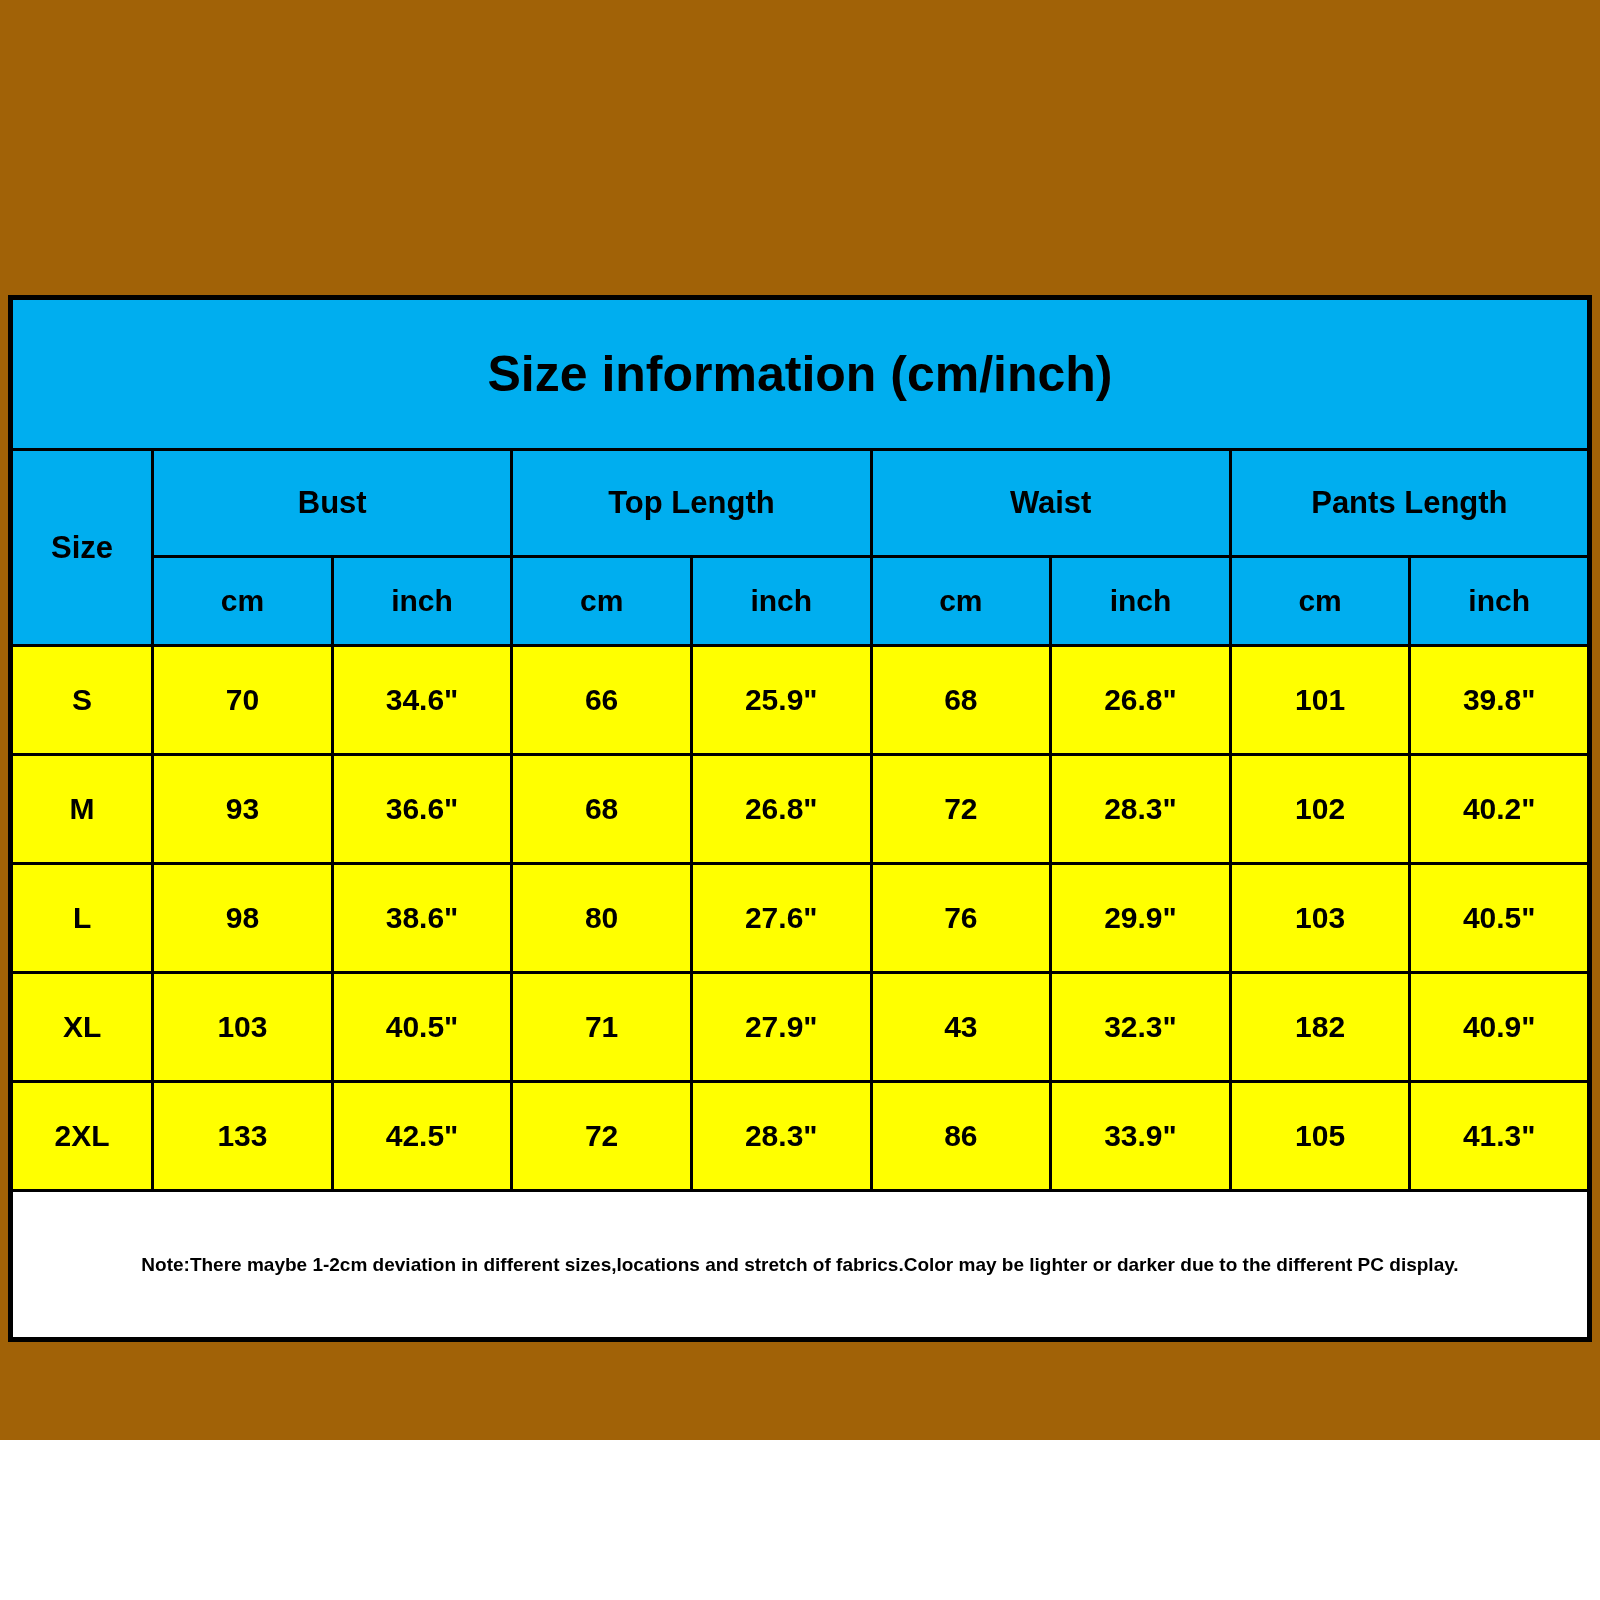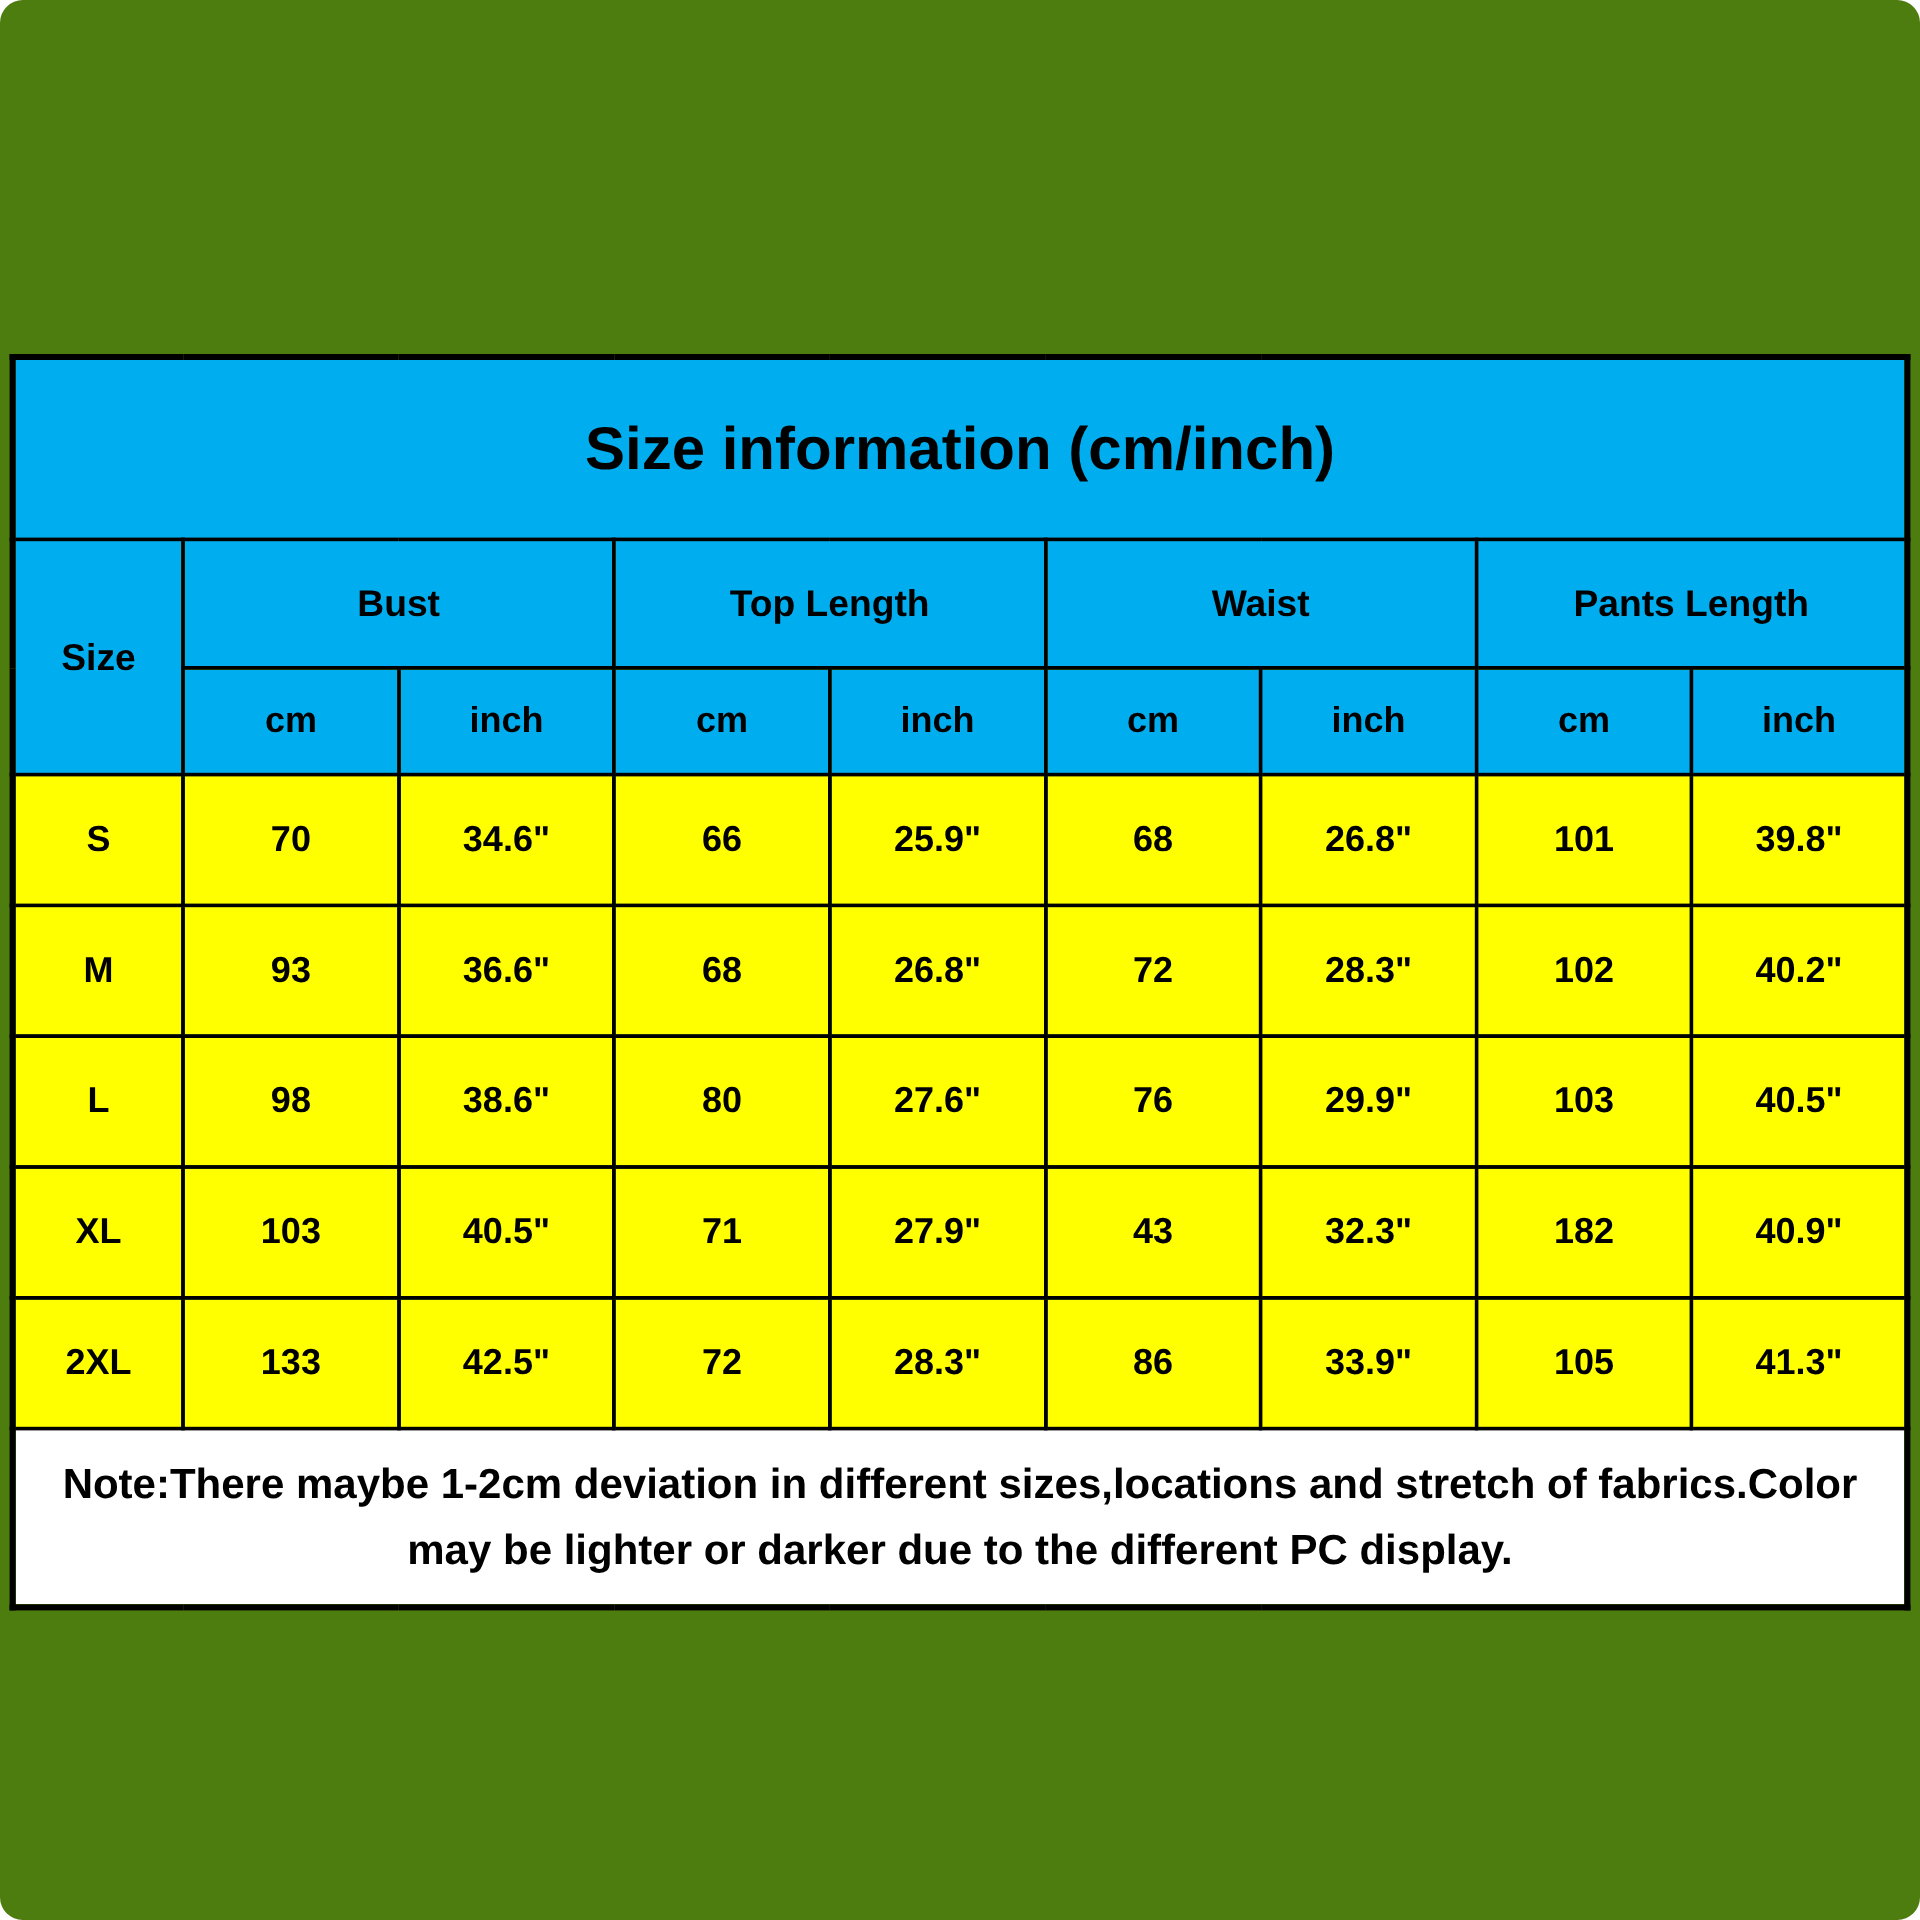--- a/index.html
+++ b/index.html
@@ -6,24 +6,23 @@
     margin: 0;
     padding: 0;
     background: #ffffff;
     width: 1600px;
     height: 1600px;
     font-family: "Liberation Sans", sans-serif;
   }
   .stage {
     position: relative;
     width: 1600px;
-    height: 1600px;
-    background: #4d7c0f;
+    height: 1440px;
+    background: #a16207;
     overflow: hidden;
-    border-radius: 19px;
   }
   table.size-chart {
     position: absolute;
     left: 8px;
     top: 295px;
     width: 1584px;
     border-collapse: collapse;
     table-layout: fixed;
     border: 5px solid #000000;
   }
@@ -53,21 +52,21 @@
     font-size: 30px;
   }
   .data-row td {
     height: 106px;
     background: #FFFF00;
     font-size: 30px;
   }
   .note-row td {
     height: 145px;
     background: #ffffff;
-    font-size: 35px;
+    font-size: 19px;
     line-height: 1.55;
     padding: 6px 10px;
   }
   col.c-size { width: 9.0%; }
   col.c-val  { width: 11.375%; }
 </style>
 </head>
 <body>
 
 <div class="stage">

